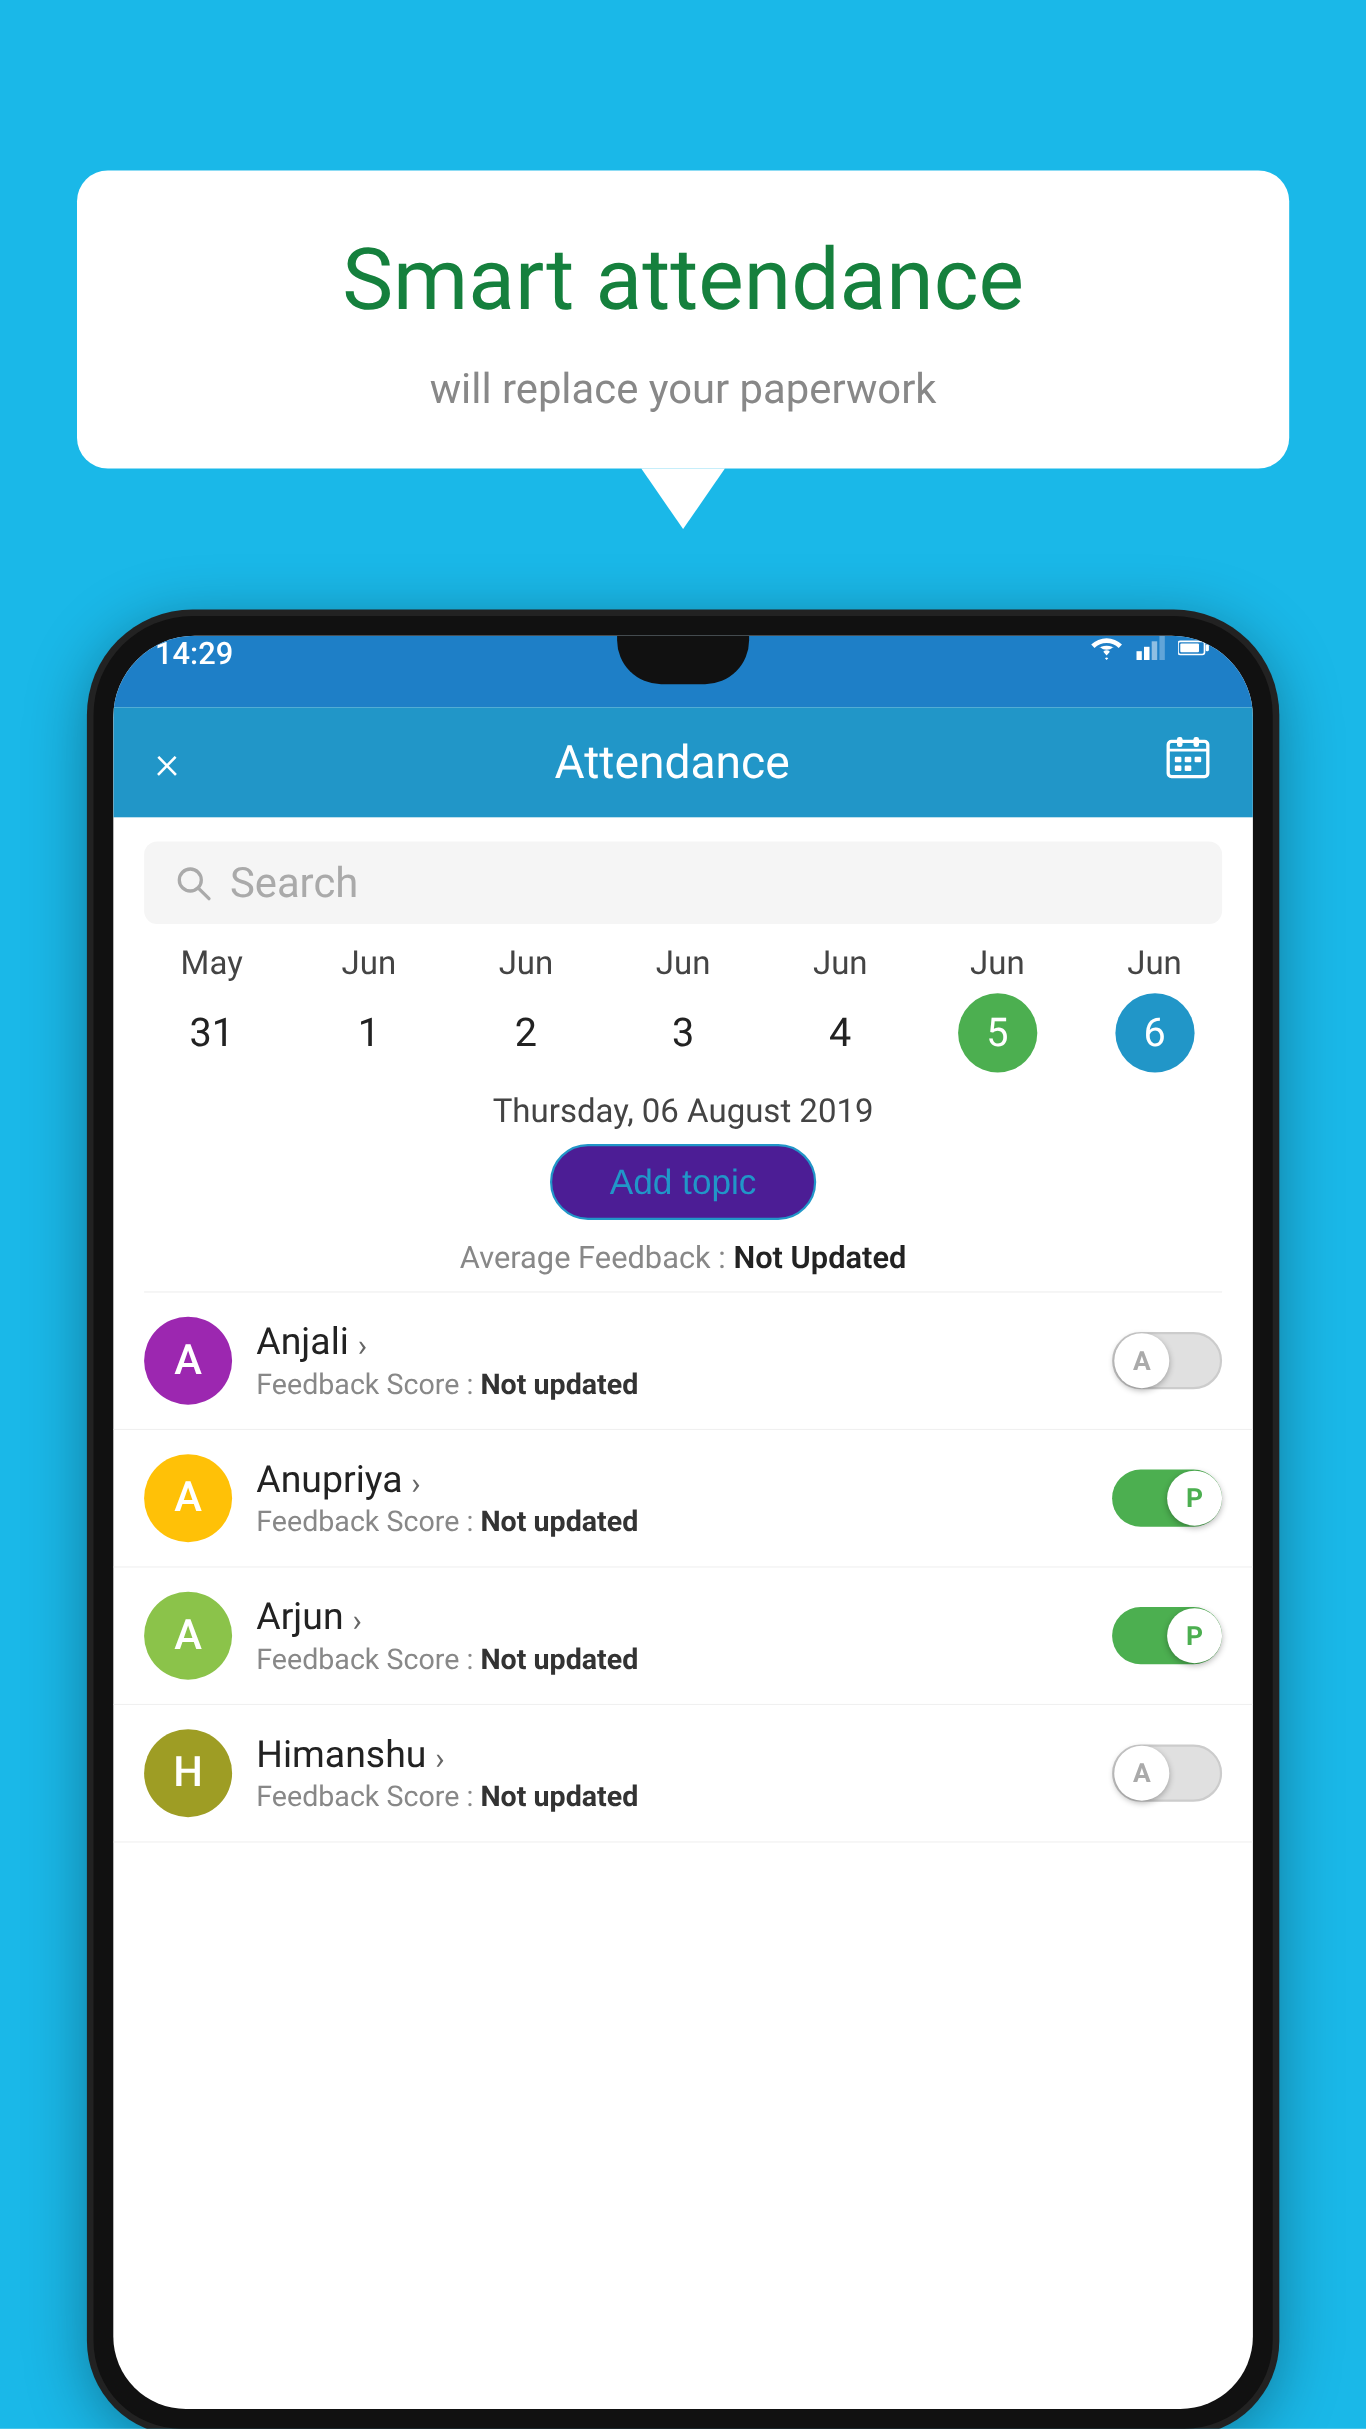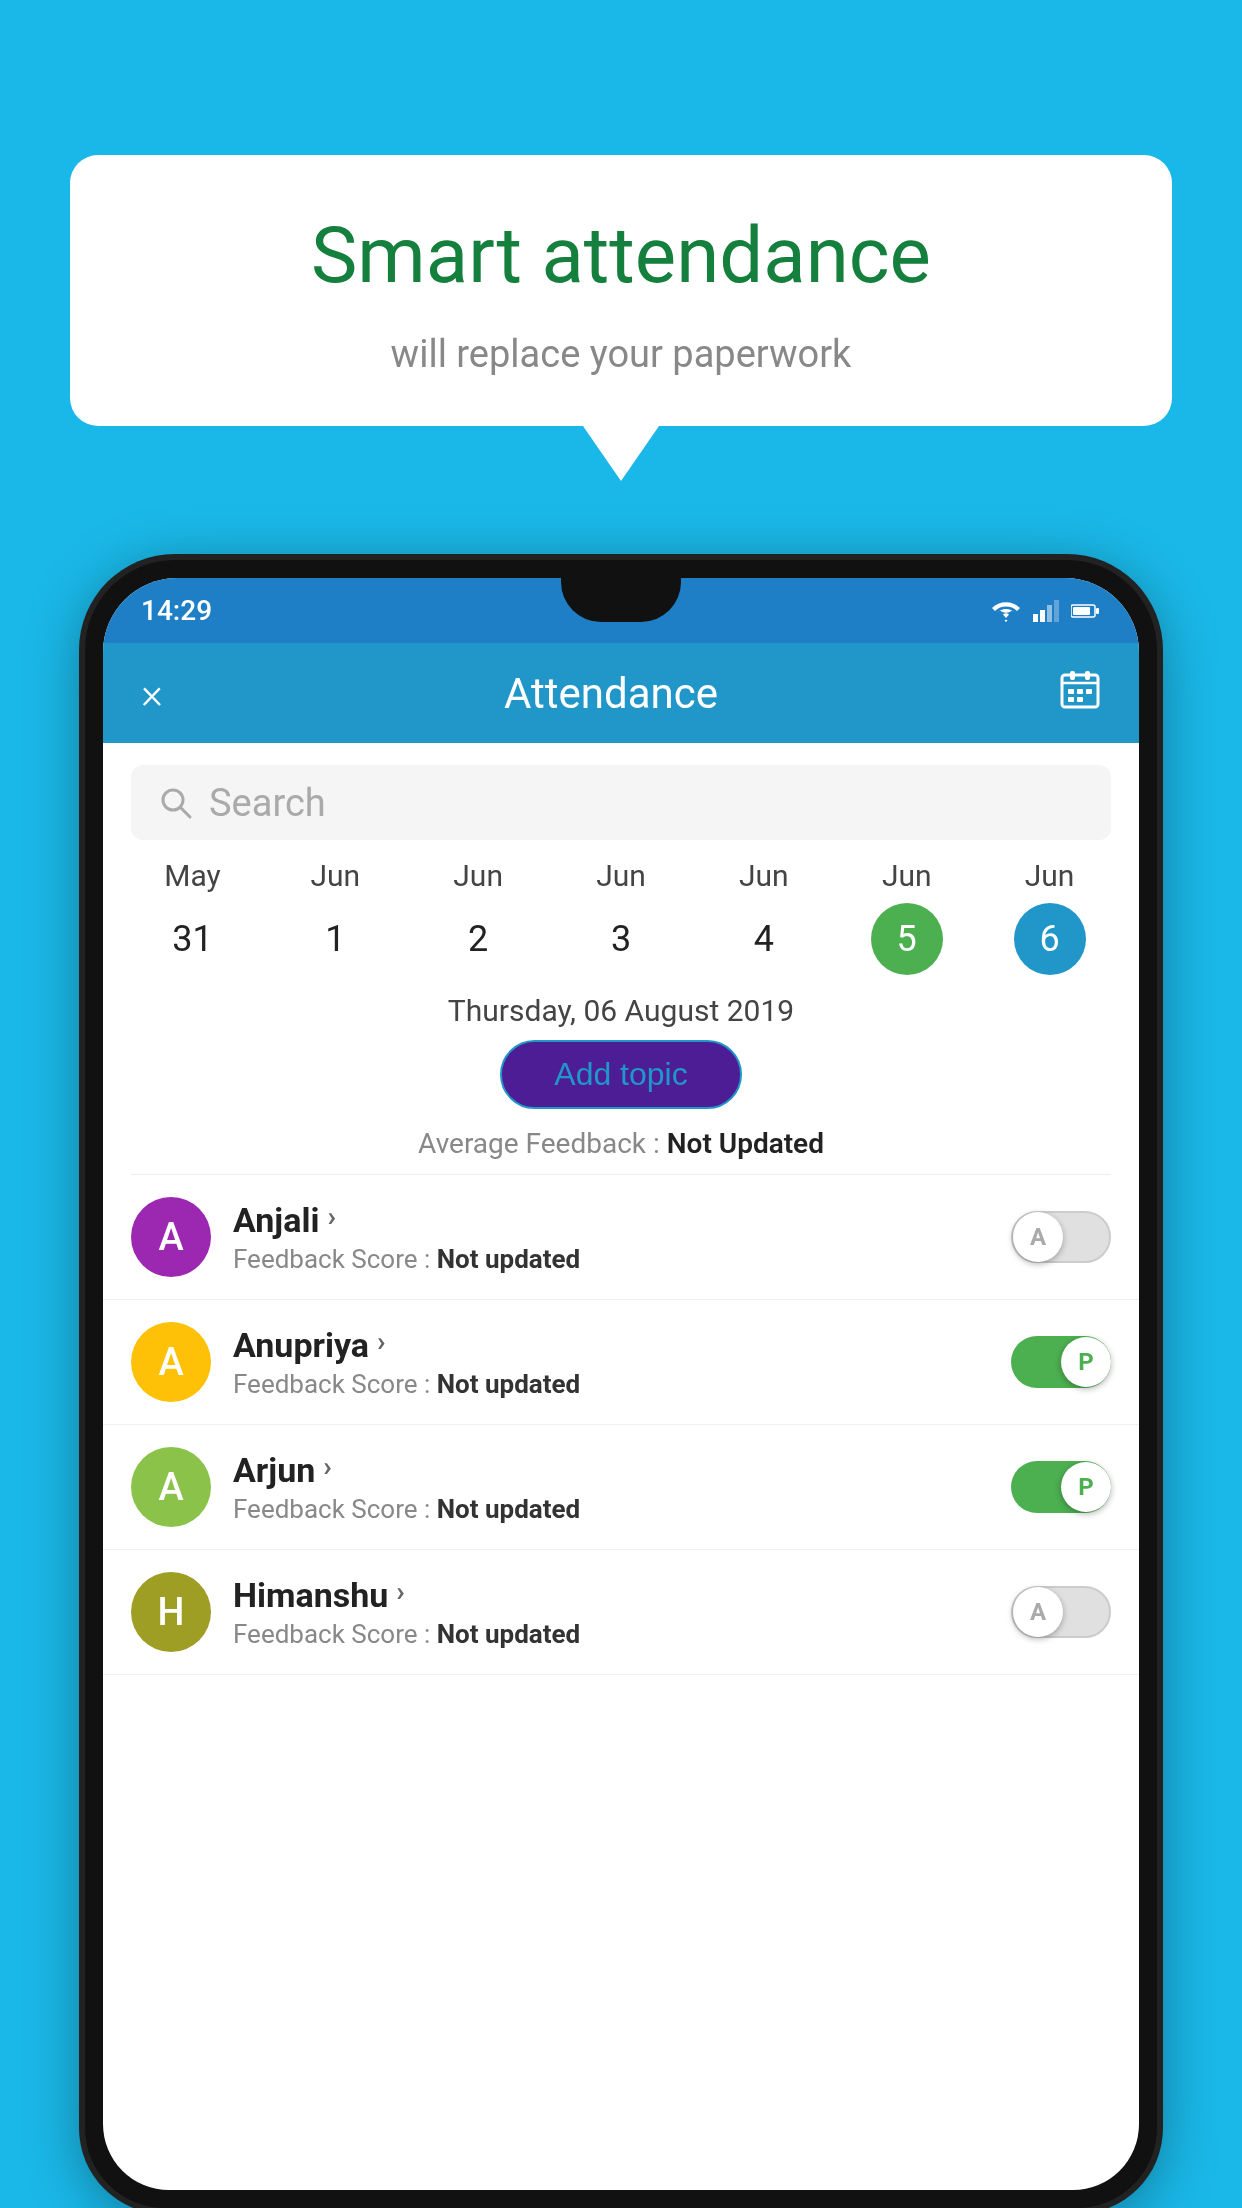--- a/index.html
+++ b/index.html
@@ -86,21 +86,21 @@
       background: #111;
       border-radius: 0 0 40px 40px;
       z-index: 10;
     }
 
     
     .status-bar {
       background: #1e7fc7;
       height: 65px;
       display: flex;
-      align-items: center;
+      align-items: flex-start;
       justify-content: space-between;
       padding: 0 38px;
       border-radius: 74px 74px 0 0;
     }
 
     .status-time {
       color: white;
       font-size: 28px;
       font-weight: 500;
     }
@@ -272,23 +272,23 @@
     .avatar-green { background: #8BC34A; }
     .avatar-olive { background: #9E9D24; }
 
     .student-info {
       flex: 1;
     }
 
     .student-name {
       font-size: 34px;
       color: #222;
-      font-weight: 700;
-      display: flex;
-      align-items: flex-start;
+      font-weight: 400;
+      display: flex;
+      align-items: flex-end;
       gap: 8px;
     }
 
     .chevron {
       color: #666;
       font-size: 28px;
     }
 
     .student-feedback {
       font-size: 26px;

